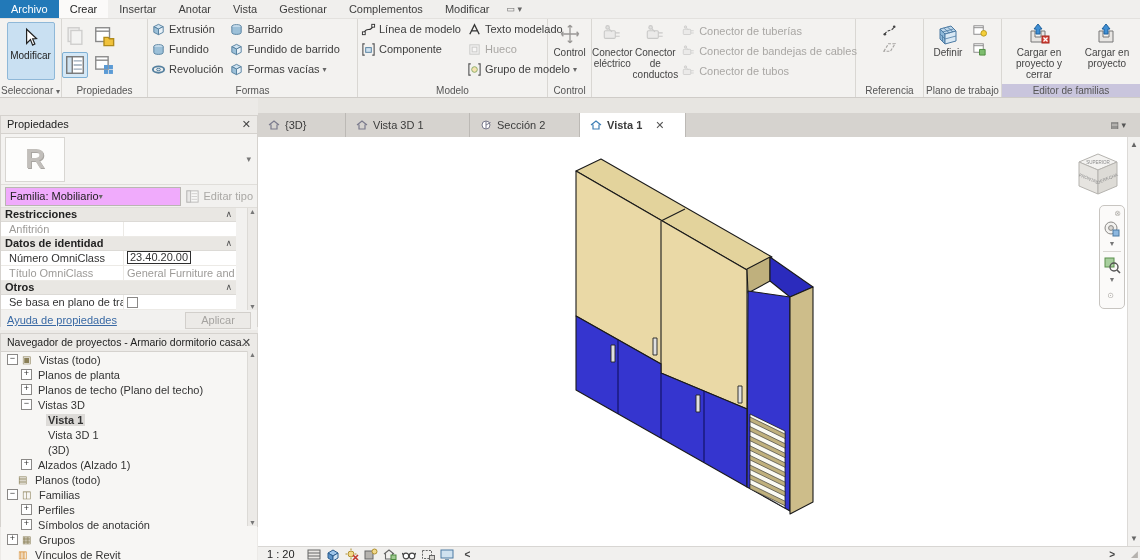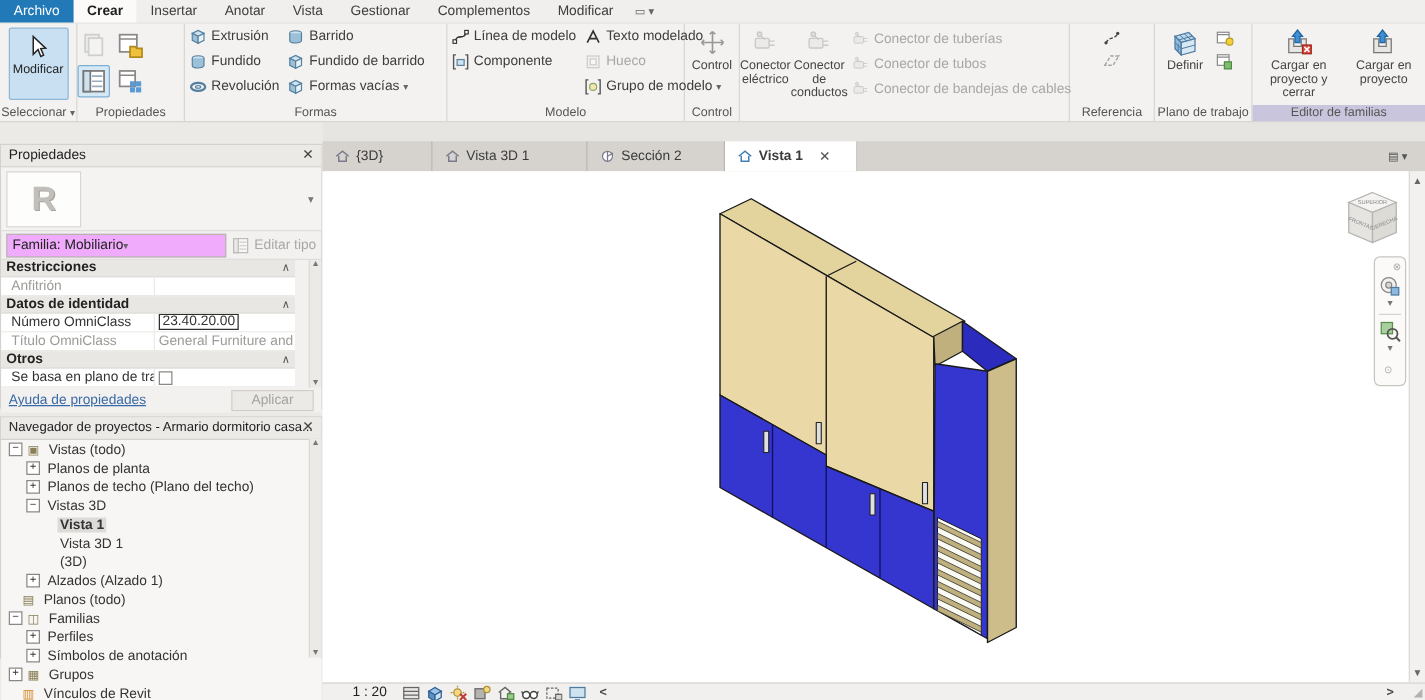--- a/index.html
+++ b/index.html
@@ -4,21 +4,21 @@
 <style>
   html,body{margin:0;padding:0;}
   #app{position:relative;width:1140px;height:560px;background:#f3f2f0;
        font-family:"Liberation Sans",sans-serif;font-size:11px;color:#333;
        overflow:hidden;user-select:none;}
   
   #tabrow{position:absolute;left:0;top:0;width:1140px;height:18px;background:#f0efed;
           display:flex;align-items:stretch;border-bottom:1px solid #e3e1de;}
   .rtab{padding:0 11px;line-height:18px;color:#3d3d3d;cursor:default;}
   .rtab.file{background:#2279b8;color:#fff;}
-  .rtab.active{background:#fbfaf9;color:#1e1e1e;font-weight:bold;}
+  .rtab.active{background:#fbfaf9;color:#1e1e1e;font-weight:normal;}
   #tab-overflow{margin-left:6px;color:#666;line-height:18px;font-size:9px;}
   
   #ribbon{position:absolute;left:0;top:19px;width:1140px;height:78px;background:#f3f2f0;
           display:flex;border-bottom:1px solid #cfccc8;}
   .panel{position:relative;border-right:1px solid #d9d7d3;height:78px;box-sizing:border-box;flex:none;}
   .pcap{position:absolute;left:0;bottom:0;width:100%;height:13px;line-height:13px;text-align:center;
         font-size:10px;color:#555;white-space:nowrap;}
   .pcap.hl{background:#c9c5dd;}
   .pbody{position:absolute;left:0;top:0;right:0;bottom:13px;display:flex;align-items:flex-start;}
   .sitem{display:flex;align-items:center;gap:3px;height:20px;padding:0 3px;white-space:nowrap;color:#3d3d3d;}
@@ -86,21 +86,21 @@
   #viewtabs{position:absolute;left:0;top:15px;width:882px;height:24px;background:#d6d3cf;display:flex;}
   .vtab{display:flex;align-items:center;gap:5px;padding:0 10px;border-right:1px solid #bcb9b5;color:#3b3b3b;height:24px;box-sizing:border-box;}
   .vtab.active{background:#fff;border-right:1px solid #bcb9b5;}
   .vtab .x{color:#555;margin-left:8px;font-size:11px;}
   #vtab-list{margin-left:auto;margin-right:14px;color:#555;align-self:center;font-size:9px;}
   #canvas{position:absolute;left:0;top:39px;width:870px;height:409px;background:#fff;overflow:hidden;}
   #vscroll{position:absolute;right:0;top:39px;width:12px;height:409px;background:#f2f1ef;border-left:1px solid #dcdad7;
            display:flex;flex-direction:column;justify-content:space-between;align-items:center;font-size:8px;color:#666;}
   #bottombar{position:absolute;left:0;top:448px;width:882px;height:14px;background:#f1f0ee;border-top:1px solid #d8d6d3;
              display:flex;align-items:center;}
-  #scale-label{margin-left:24px;margin-right:12px;color:#222;text-align:center;}
+  #scale-label{margin-left:9px;margin-right:12px;color:#222;text-align:center;}
   .vcicon{width:14px;height:13px;margin-right:5px;flex:none;}
   #hleft{color:#444;font-weight:bold;font-size:10px;margin-left:6px;}
   #hright{margin-left:auto;color:#444;font-weight:bold;font-size:10px;margin-right:16px;}
   #grip{color:#b5b2ae;font-size:9px;margin-right:2px;}
   
   #navbar{position:absolute;left:841px;top:68px;width:26px;height:104px;background:#fbfaf9;
           border:1px solid #c8c5c1;border-radius:5px;display:flex;flex-direction:column;align-items:center;gap:2px;padding-top:3px;box-sizing:border-box;}
   #navbar .dot{font-size:8px;color:#b0ada9;align-self:flex-end;margin-right:3px;}
   #navbar .sep{width:18px;border-top:1px solid #d8d5d1;margin:2px 0;}
   #navbar .car{font-size:7px;color:#777;}
@@ -381,27 +381,27 @@
           <div class="sitem dis">
               <svg class="ic16 dim" viewBox="0 0 20 20">
                 <use href="#s-conn"></use>
               </svg>
               <span class="lb">Conector de tuberías</span>
             </div>
           <div class="sitem dis">
               <svg class="ic16 dim" viewBox="0 0 20 20">
                 <use href="#s-conn"></use>
               </svg>
-              <span class="lb">Conector de tubos</span>
+              <span class="lb">Conector de bandejas de cables</span>
             </div>
           <div class="sitem dis">
               <svg class="ic16 dim" viewBox="0 0 20 20">
                 <use href="#s-conn"></use>
               </svg>
-              <span class="lb">Conector de bandejas de cables</span>
+              <span class="lb">Conector de tubos</span>
             </div>
         </div>
       </div>
     </div>
 
     <div class="panel" style="width:68px">
       <div class="pbody" style="display:block">
         <div style="text-align:center;padding-top:4px">
           <svg class="ic16" viewBox="0 0 16 16">
               <use href="#s-refline"></use>

